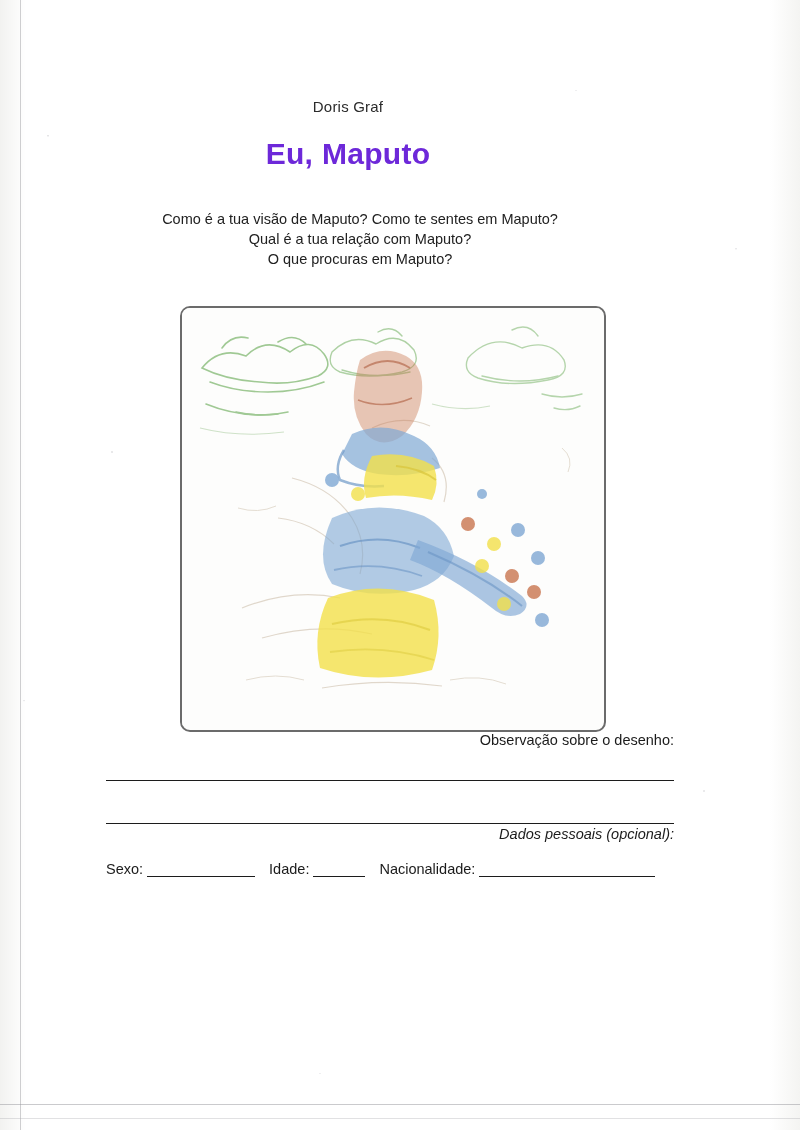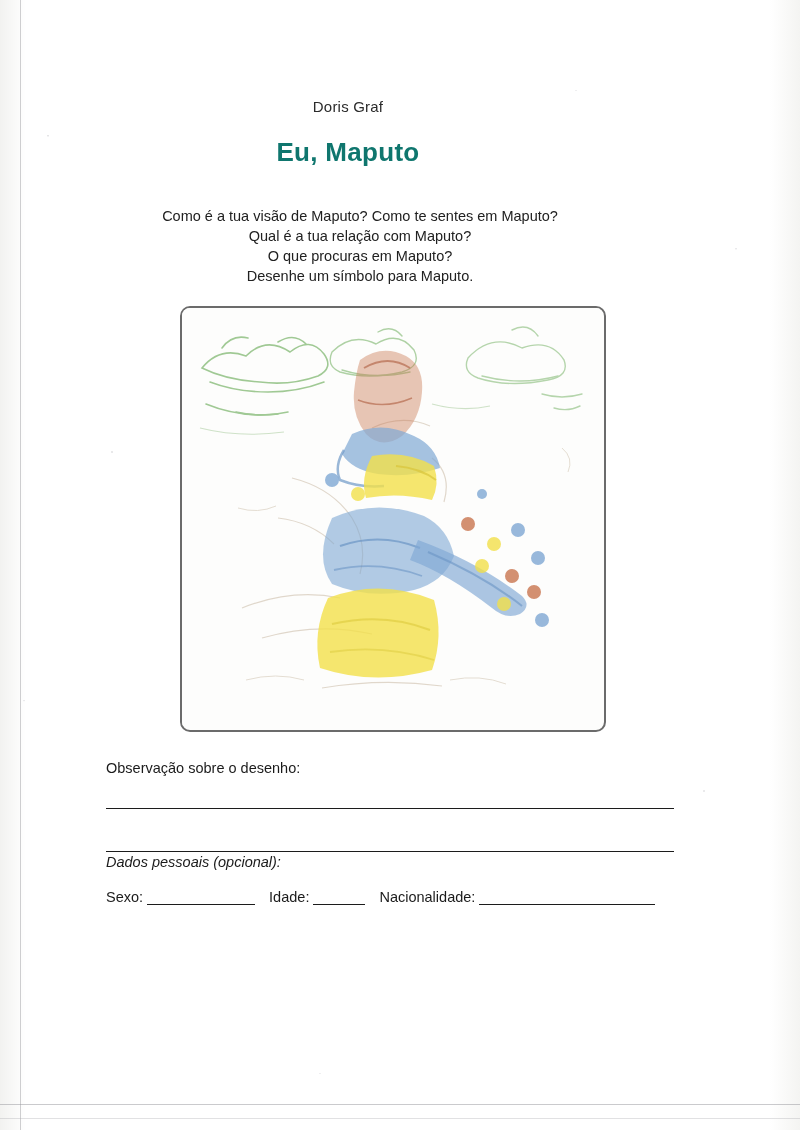--- a/index.html
+++ b/index.html
@@ -54,23 +54,23 @@
 
   .author {
     text-align: center;
     font-size: 15px;
     color: #2b2b2b;
     margin-top: 98px;
     letter-spacing: 0.2px;
   }
   .doc-title {
     text-align: center;
-    font-size: 26px;
+    font-size: 30px;
     font-weight: bold;
-    color: #0f766e;
+    color: #6d28d9;
     margin-top: 22px;
     letter-spacing: 0.3px;
   }
   .prompt-block {
     margin-top: 38px;
     text-align: center;
     font-size: 14.5px;
     line-height: 20px;
     color: #212121;
   }
@@ -85,24 +85,25 @@
     border: 2px solid #6b6b6b;
     border-radius: 10px;
     background: #fdfdfc;
     overflow: hidden;
   }
   .drawing-frame svg { display: block; }
 
   .fields {
     position: absolute;
     left: 106px;
-    top: 760px;
+    top: 732px;
     width: 568px;
     font-size: 14.5px;
     color: #1b1b1b;
+    text-align: right;
   }
   .field-label { display: inline-block; }
   .obs-label { margin-bottom: 2px; }
   .rule {
     border-bottom: 1.5px solid #1c1c1c;
     height: 30px;
     position: relative;
   }
   .rule2 {
     border-bottom: 1.5px solid #1c1c1c;
@@ -170,21 +171,20 @@
 <div class="content">
 
   <div class="author">Doris Graf</div>
 
   <div class="doc-title">Eu, Maputo</div>
 
   <div class="prompt-block">
     <span class="prompt-line">Como é a tua visão de Maputo? Como te sentes em Maputo?</span>
     <span class="prompt-line">Qual é a tua relação com Maputo?</span>
     <span class="prompt-line">O que procuras em Maputo?</span>
-    <span class="prompt-line">Desenhe um símbolo para Maputo.</span>
   </div>
 
 </div>
 
 <div class="drawing-frame">
   <svg width="418" height="418" viewBox="0 0 418 418" xmlns="http://www.w3.org/2000/svg">
     <rect x="0" y="0" width="418" height="418" fill="#fdfdfc"></rect>
 
     <g stroke="#6fae5e" stroke-width="1.6" fill="none" opacity="0.65" stroke-linecap="round">
       <path d="M20 60 q18 -22 44 -12 q20 -20 44 -4 q20 -16 34 2 q10 14 -6 22 q-28 10 -58 6 q-34 -2 -58 -14z"></path>

